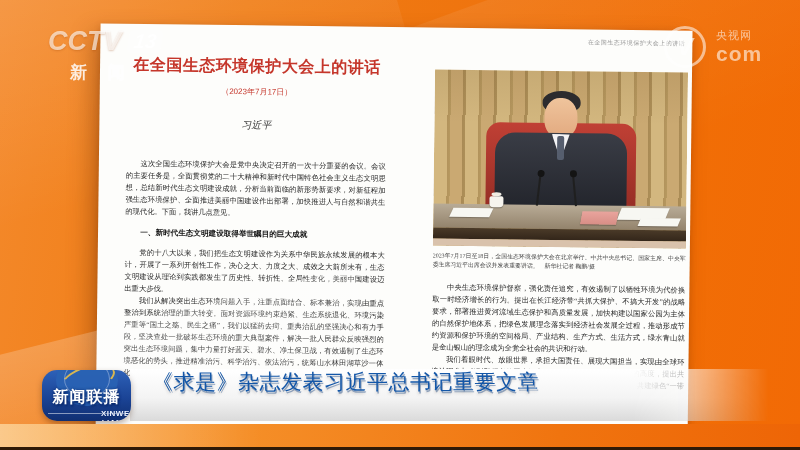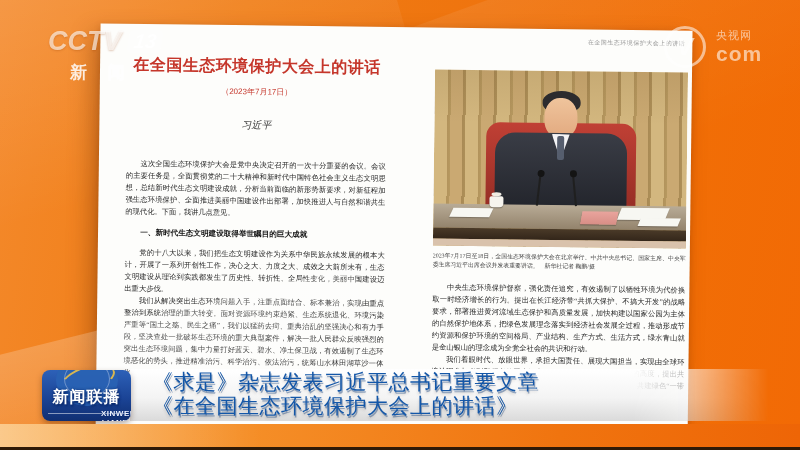--- a/index.html
+++ b/index.html
@@ -119,21 +119,21 @@
   .headline-strip { position:absolute; left:130px; top:369px; width:645px; height:52px;
     background:linear-gradient(180deg,#ffffff 0%, #f4f4f4 55%, #dadada 100%);
     -webkit-mask-image:linear-gradient(90deg,#000 0%, #000 78%, transparent 99%);
     mask-image:linear-gradient(90deg,#000 0%, #000 78%, transparent 99%);
     padding:1px 0 0 22px; box-shadow:0 4px 8px rgba(90,40,0,0.25); }
   .headline-line { font-size:21px; line-height:24px; font-weight:normal; color:#1457a8;
     letter-spacing:0.5px; white-space:nowrap;
     text-shadow:1px 2px 0 rgba(13,61,124,0.40), 0 3px 3px rgba(40,20,0,0.18); }
 
   .program-logo { position:absolute; left:42px; top:370px; width:89px; height:51px;
-    border-radius:8px; overflow:hidden;
+    border-radius:15px; overflow:hidden;
     background:linear-gradient(180deg,#2d61b8 0%, #1b4496 55%, #102f72 100%);
     box-shadow:0 3px 6px rgba(60,25,0,0.35); }
   .globe { position:absolute; left:14px; top:-16px; width:62px; height:52px; border-radius:50%;
     background:radial-gradient(circle at 38% 32%, #a9d0f5 0%, #5b97de 38%, #2a62b4 65%, #123а7e 100%);
     background-color:#2a62b4; opacity:0.95; }
   .globe::before { content:""; position:absolute; left:4px; top:12px; width:52px; height:22px;
     border:2px solid rgba(244,198,66,0.9); border-left-color:transparent; border-bottom-color:transparent;
     border-radius:50%; transform:rotate(-18deg); }
   .globe::after { content:""; position:absolute; left:8px; top:6px; width:44px; height:36px;
     border:1px solid rgba(255,255,255,0.35); border-radius:50%; }
@@ -222,21 +222,20 @@
   <div class="com-logo">
     <div class="v-circle">V</div>
     <div class="com-text">
       <span class="cn">央视网</span>
       <span class="en">com</span>
     </div>
   </div>
 
   <div class="headline-strip">
     <div class="headline-line">《求是》杂志发表习近平总书记重要文章</div>
-    <div class="headline-line">《在全国生态环境保护大会上的讲话》</div>
   </div>
 
   <div class="program-logo">
     <div class="globe"></div>
     <div class="prog-cn">新闻联播</div>
     <div class="prog-en-line"></div>
     <div class="prog-en">XINWEN LIANBO</div>
   </div>
 
   <div class="bottom-band"></div>

